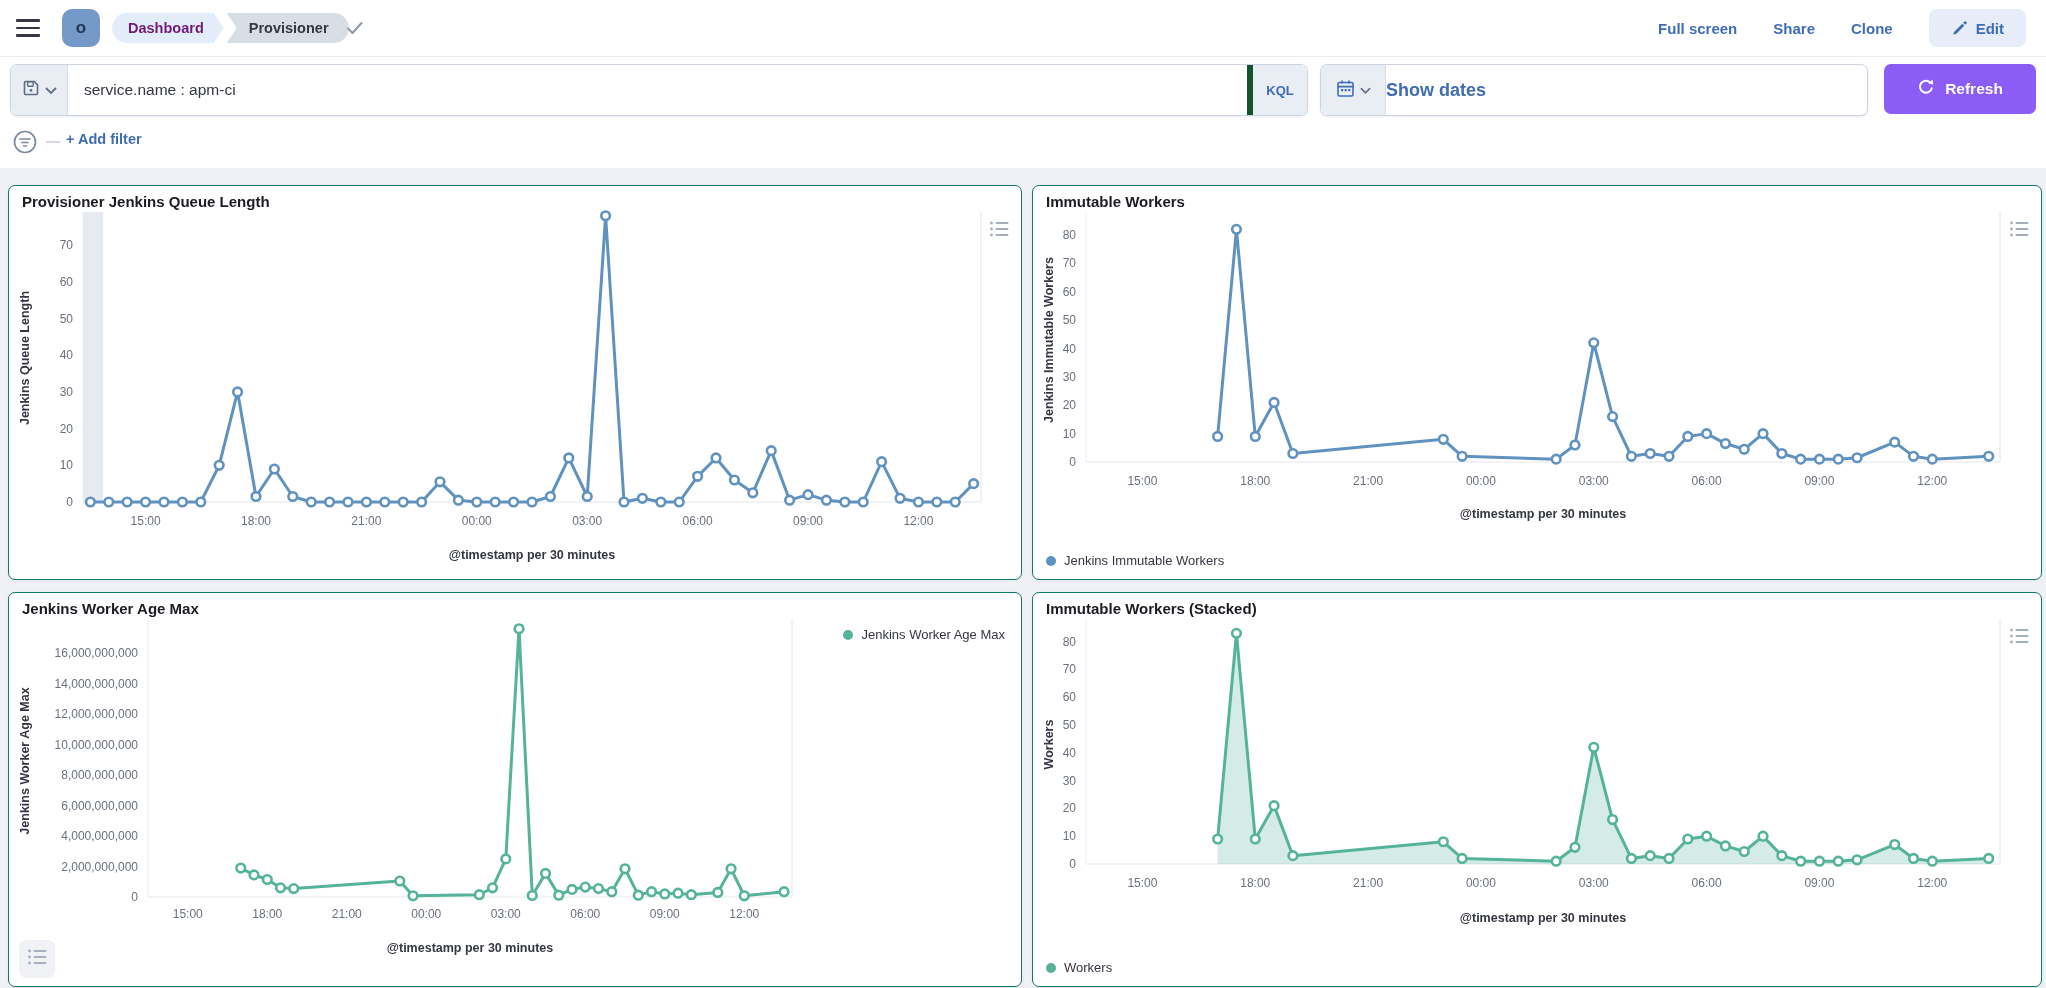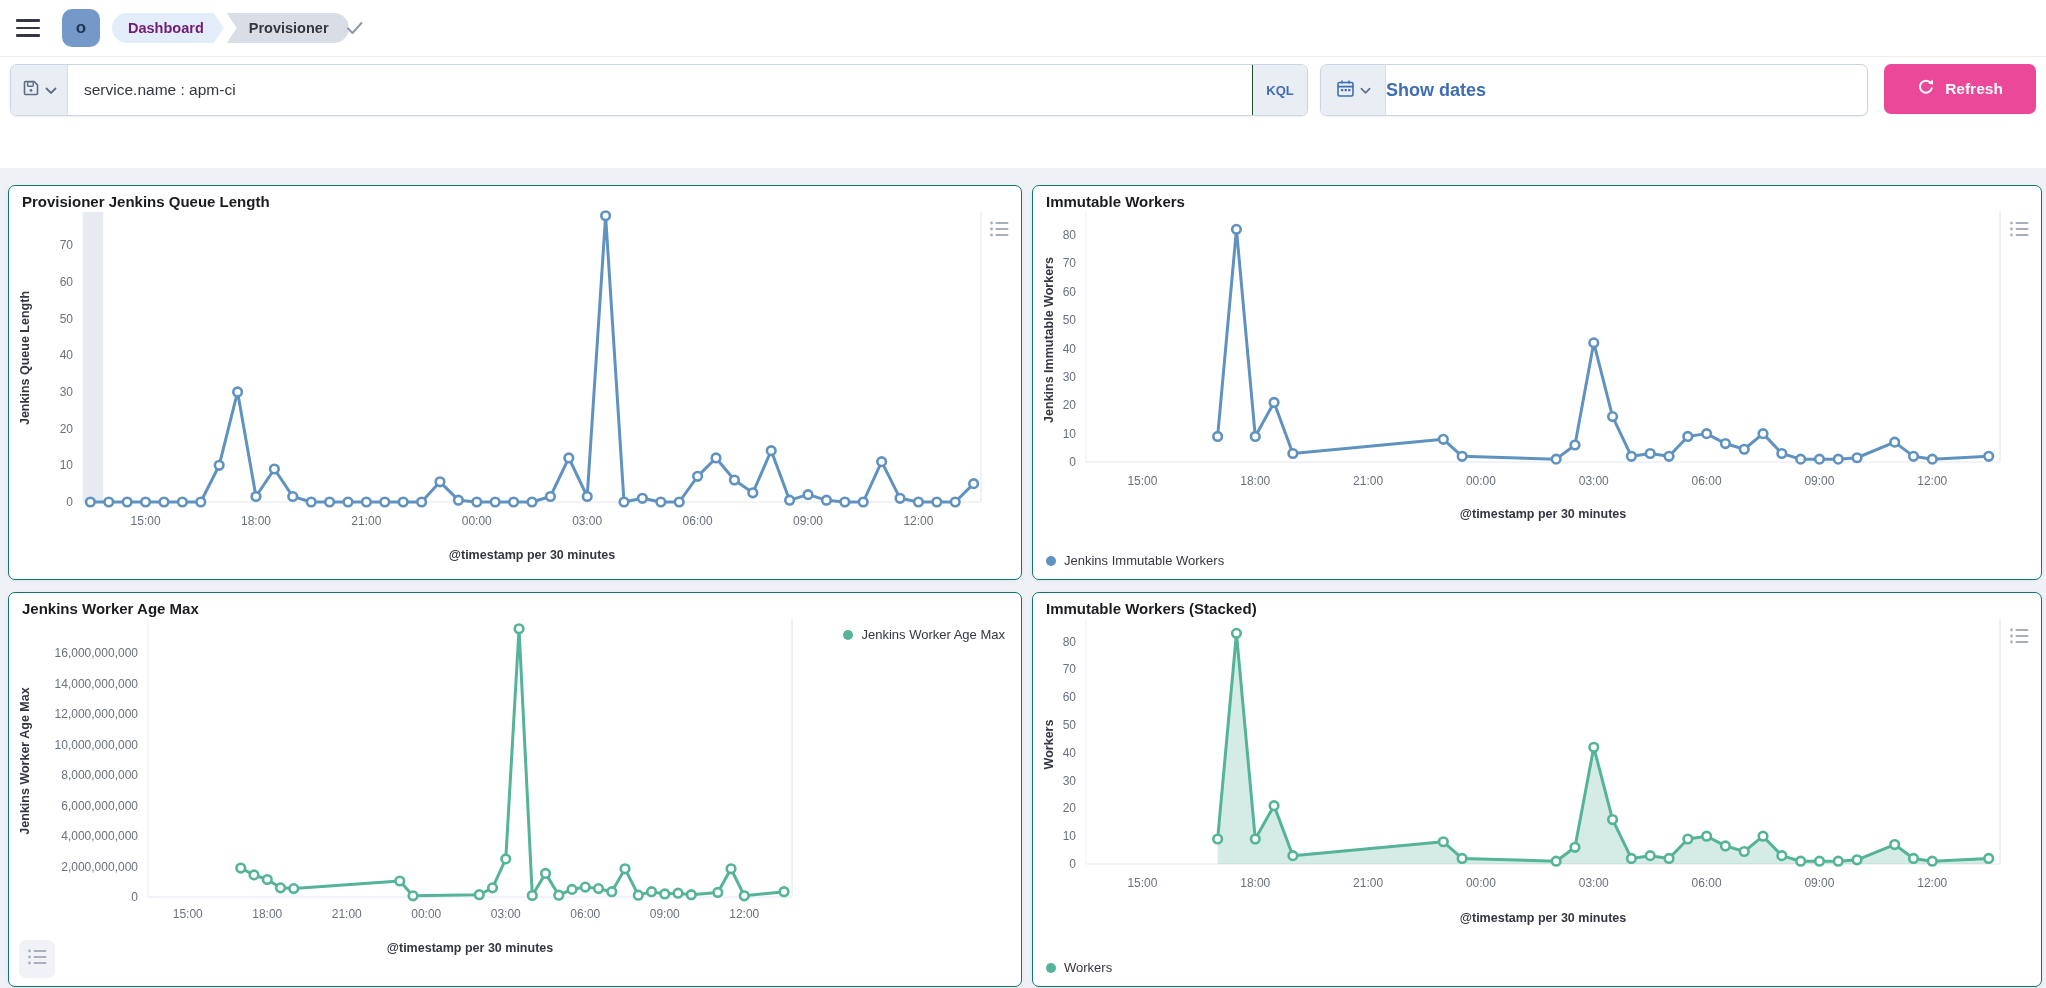--- a/index.html
+++ b/index.html
@@ -24,26 +24,26 @@
   .edit-btn{height:38px;padding:0 22px;background:#e6edf8;border:none;border-radius:8px;color:#3f6db4;
         font-size:15px;font-weight:600;display:flex;align-items:center;gap:9px;cursor:pointer;font-family:inherit;}
 
   
   .group{position:absolute;top:64px;height:50px;background:#fff;border:1px solid #ccd4e2;border-radius:7px;
         display:flex;align-items:stretch;overflow:hidden;box-shadow:0 1px 2px rgba(152,162,179,.18);}
   .seg{background:#e9edf4;display:flex;align-items:center;justify-content:center;gap:5px;cursor:pointer;}
   .q-group{left:10px;width:1296px;}
   .q-save-seg{width:56px;border-right:1px solid #d8dee9;}
   .q-input{flex:1;border:none;outline:none;font-size:15.5px;color:#343741;padding:0 16px;font-family:inherit;background:#fff;}
-  .q-kql{width:54px;border-left:1px solid #14532d;font-size:13px;font-weight:700;color:#3f6db4;}
+  .q-kql{width:54px;border-left:6px solid #14532d;font-size:13px;font-weight:700;color:#3f6db4;}
   .d-group{left:1320px;width:546px;}
   .d-cal-seg{width:64px;border-right:1px solid #d8dee9;}
   .d-text{flex:1;display:flex;align-items:center;font-size:15.5px;color:#343741;padding-left:16px;cursor:pointer;}
   .d-showdates{display:flex;align-items:center;padding-right:16px;color:#3f6db4;font-size:18px;font-weight:600;cursor:pointer;}
-  .refresh-btn{position:absolute;left:1884px;top:64px;width:152px;height:50px;background:#ec4899;border:none;border-radius:7px;
+  .refresh-btn{position:absolute;left:1884px;top:64px;width:152px;height:50px;background:#8b5cf6;border:none;border-radius:7px;
         color:#fff;font-size:15.5px;font-weight:600;display:flex;align-items:center;justify-content:center;gap:10px;cursor:pointer;font-family:inherit;}
 
   
   .filter-row{position:absolute;left:0;top:122px;width:2046px;height:40px;}
   .filter-icon{position:absolute;left:12px;top:7px;cursor:pointer;}
   .filter-dash{position:absolute;left:46px;top:19px;width:14px;height:2px;background:#d3dae6;}
   .add-filter{position:absolute;left:66px;top:9px;color:#3f6db4;font-size:14.5px;font-weight:600;cursor:pointer;}
 
   
   .panel{position:absolute;background:#fff;border:1px solid #0f766e;border-radius:7px;box-shadow:0 1px 4px rgba(30,40,60,.05);}
@@ -72,20 +72,33 @@
     <div class="logo">o</div>
     <div class="crumbs">
       <div class="crumb first">Dashboard</div>
       <div class="crumb last">Provisioner</div>
     </div>
     <span class="crumb-check">
       <svg width="18" height="16" viewBox="0 0 18 16">
           <polyline points="2,8.5 6.5,13 15.5,3" fill="none" stroke="#8e98a8" stroke-width="2" stroke-linecap="round" stroke-linejoin="round"></polyline>
         </svg>
     </span>
+    <div class="top-actions">
+      <a class="top-link">Full screen</a>
+      <a class="top-link">Share</a>
+      <a class="top-link">Clone</a>
+      <button class="edit-btn">
+        <span>
+          <svg width="16" height="16" viewBox="0 0 16 16">
+              <path d="M3 13 L11.3 4.7 L13.3 6.7 L5 15 L2.4 15.6 Z M12.2 3.8 L13.4 2.6 a1.1 1.1 0 0 1 1.6 0 l0.4 0.4 a1.1 1.1 0 0 1 0 1.6 L14.2 5.8 Z" fill="#3f6db4"></path>
+            </svg>
+        </span>
+        <span>Edit</span>
+      </button>
+    </div>
   </div>
 
   <div class="group q-group">
     <div class="seg q-save-seg">
       <span>
         <svg width="18" height="18" viewBox="0 0 18 18">
             <path d="M2.5 3.5 a1 1 0 0 1 1-1 h8.6 l3.4 3.4 v8.6 a1 1 0 0 1 -1 1 h-11 a1 1 0 0 1 -1-1 Z" fill="none" stroke="#5f6d85" stroke-width="1.6"></path>
             <rect x="5.6" y="2.8" width="5.6" height="4.4" rx="0.6" fill="none" stroke="#5f6d85" stroke-width="1.4"></rect>
             <circle cx="9" cy="11.4" r="1.4" fill="#5f6d85"></circle>
           </svg>
@@ -125,20 +138,32 @@
   <button class="refresh-btn">
     <span>
       <svg width="18" height="18" viewBox="0 0 18 18">
           <path d="M14.8 10.2 a6 6 0 1 1 -1.2-5.4" fill="none" stroke="#fff" stroke-width="2" stroke-linecap="round"></path>
           <polygon points="15.6,1.6 16.2,6.4 11.4,5.6" fill="#fff"></polygon>
         </svg>
     </span>
     <span>Refresh</span>
   </button>
 
+  <div class="filter-row">
+    <span class="filter-icon">
+      <svg width="26" height="26" viewBox="0 0 26 26">
+          <circle cx="13" cy="13" r="10.5" fill="none" stroke="#7d8aa0" stroke-width="1.7"></circle>
+          <line x1="8" y1="10" x2="18" y2="10" stroke="#7d8aa0" stroke-width="1.7" stroke-linecap="round"></line>
+          <line x1="10" y1="13.5" x2="16" y2="13.5" stroke="#7d8aa0" stroke-width="1.7" stroke-linecap="round"></line>
+          <line x1="11.7" y1="17" x2="14.3" y2="17" stroke="#7d8aa0" stroke-width="1.7" stroke-linecap="round"></line>
+        </svg>
+    </span>
+    <span class="filter-dash"></span>
+    <a class="add-filter">+ Add filter</a>
+  </div>
 
   <div class="panel" style="left:8px;top:185px;width:1012px;height:393px">
     <div class="panel-title">Provisioner Jenkins Queue Length</div>
     <svg class="chart" width="1012" height="367" viewBox="0 0 1012 367">
         <rect x="74" y="0" width="20.241803278688536" height="290" fill="#d3dae6" opacity="0.55"></rect>
         <line x1="74" y1="0" x2="74" y2="290" stroke="#eceff5" stroke-width="1"></line>
         <line x1="972" y1="0" x2="972" y2="290" stroke="#dfe4ed" stroke-width="1"></line>
         <line x1="74" y1="290" x2="972" y2="290" stroke="#e3e7f0" stroke-width="1"></line>
         <path d="M81.36065573770492,290 L99.76229508196721,290 L118.1639344262295,290 L136.56557377049182,290 L154.96721311475412,290 L173.3688524590164,290 L191.77049180327867,290 L210.17213114754102,253.31210191082803 L228.5737704918033,179.93630573248407 L246.97540983606558,284.4968152866242 L265.37704918032784,256.9808917197452 L283.77868852459017,284.4968152866242 L302.1803278688525,290 L320.5819672131148,290 L338.9836065573771,290 L357.38524590163934,290 L375.7868852459016,290 L394.1885245901639,290 L412.5901639344262,290 L430.9918032786885,269.8216560509554 L449.39344262295083,288.1656050955414 L467.7950819672131,290 L486.1967213114754,290 L504.5983606557377,290 L523,290 L541.4016393442623,284.4968152866242 L559.8032786885246,245.97452229299364 L578.204918032787,284.4968152866242 L596.6065573770492,3.834394904458577 L615.0081967213115,290 L633.4098360655738,286.3312101910828 L651.811475409836,290 L670.2131147540983,290 L688.6147540983607,264.31847133757964 L707.016393442623,245.97452229299364 L725.4180327868852,267.9872611464968 L743.8196721311476,280.828025477707 L762.2213114754098,238.63694267515925 L780.6229508196722,288.1656050955414 L799.0245901639345,282.6624203821656 L817.4262295081968,288.1656050955414 L835.827868852459,290 L854.2295081967213,290 L872.6311475409836,249.64331210191082 L891.0327868852459,286.3312101910828 L909.4344262295082,290 L927.8360655737705,290 L946.2377049180328,290 L964.639344262295,271.656050955414" fill="none" stroke="#6092C0" stroke-width="3" stroke-linejoin="round" stroke-linecap="round"></path>
         <circle cx="81.36065573770492" cy="290" r="4.3" fill="#fff" stroke="#6092C0" stroke-width="2.6"></circle>

